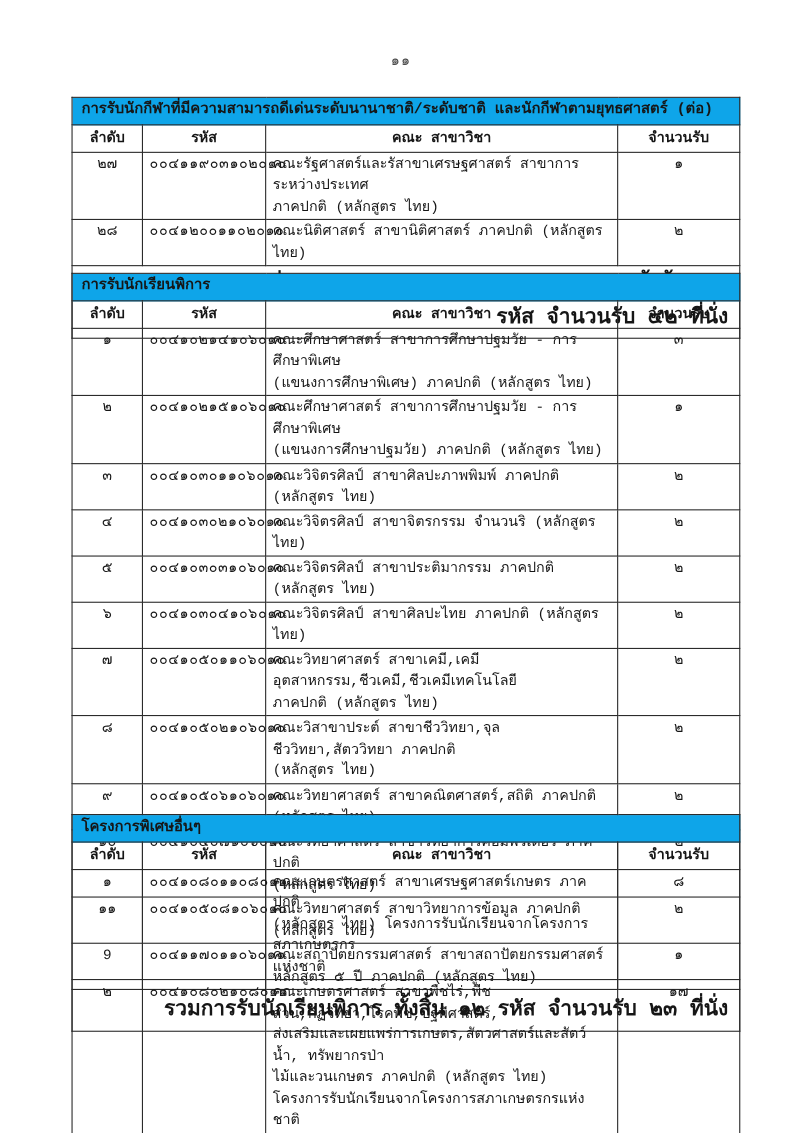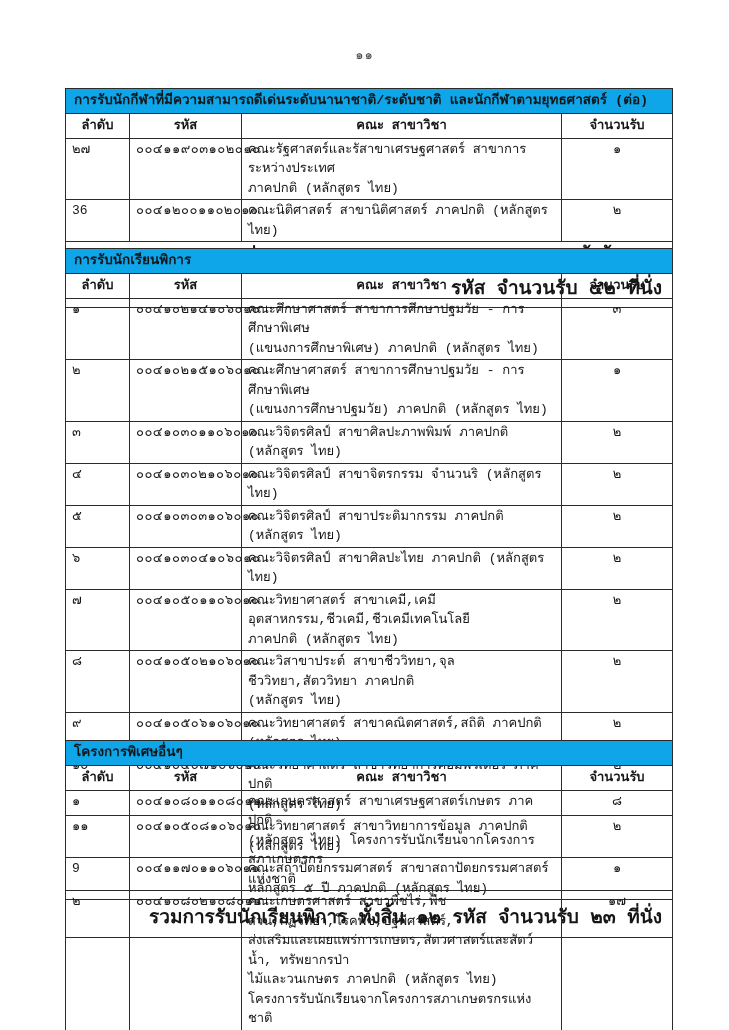--- a/index.html
+++ b/index.html
@@ -47,21 +47,21 @@
     font-weight: bold;
     font-size: 13.5px;
     padding: 2px 8px;
   }
   tr.header-row th {
     font-weight: bold;
     text-align: center;
     padding: 2px 4px;
     vertical-align: middle;
   }
-  td.c-no   { text-align: left; }
+  td.c-no   { text-align: center; }
   td.c-code { text-align: center; letter-spacing: 0.5px; }
   td.c-prog { text-align: left; white-space: pre-line; padding-left: 8px; padding-right: 6px; }
   td.c-seat { text-align: center; }
   tr.summary-row td {
     font-weight: bold;
     text-align: right;
     padding: 4px 10px 4px 6px;
     font-size: 19px;
   }
 </style>
@@ -90,21 +90,21 @@
       <th>จำนวนรับ</th>
     </tr>
     <tr class="data-row">
       <td class="c-no">๒๗</td>
       <td class="c-code">๐๐๔๑๑๙๐๓๑๐๒๐๑๐</td>
       <td class="c-prog">คณะรัฐศาสตร์และรัสาขาเศรษฐศาสตร์ สาขาการระหว่างประเทศ
 ภาคปกติ (หลักสูตร ไทย)</td>
       <td class="c-seat">๑</td>
     </tr>
     <tr class="data-row">
-      <td class="c-no">36</td>
+      <td class="c-no">๒๘</td>
       <td class="c-code">๐๐๔๑๒๐๐๑๑๐๒๐๑๐</td>
       <td class="c-prog">คณะนิติศาสตร์ สาขานิติศาสตร์ ภาคปกติ (หลักสูตร ไทย)</td>
       <td class="c-seat">๒</td>
     </tr>
     <tr class="summary-row">
       <td colspan="4">รวมการรับนักกีฬาที่มีความสามารถดีเด่นระดับนานาชาติฯ ทั้งสิ้น ๒๘ รหัส  จำนวนรับ ๔๒ ที่นั่ง</td>
     </tr>
   </tbody>
     </table>
 

